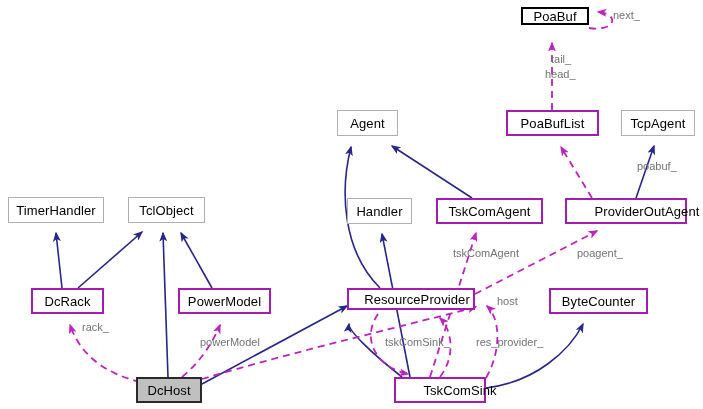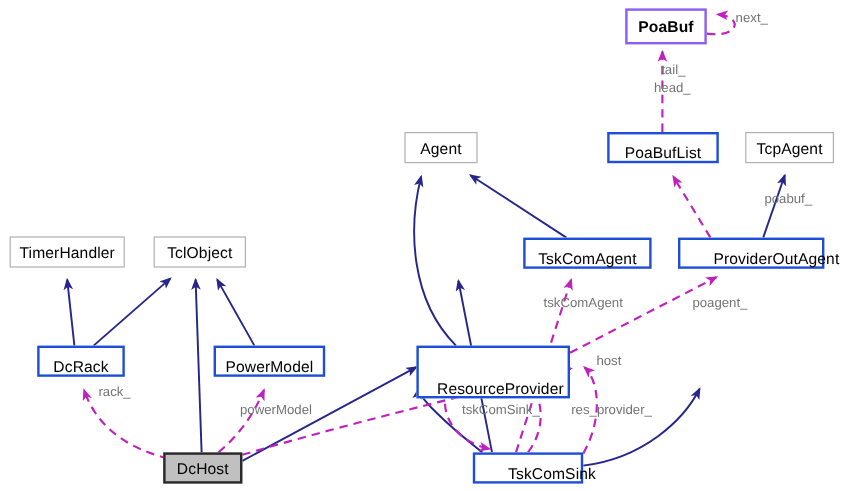--- a/index.html
+++ b/index.html
@@ -32,22 +32,21 @@
     line-height: 1;
     color: #000000;
     background: #ffffff;
     white-space: nowrap;
     letter-spacing: 0.1px;
   }
   .node.base {
     border: 1px solid #b0b0b0;
   }
   .node.derived {
-    border: 2px solid #1d4ed8;
-    align-items: flex-end;
+    border: 2px solid #a21caf;
   }
   .node.current {
     border: 2px solid #2a2a2a;
     background: #c0c0c0;
   }
   .edge-label {
     position: absolute;
     font-size: 11px;
     color: #737373;
     background: transparent;
@@ -92,52 +91,58 @@
       <path d="M430,377 L476,233"></path>
       <path d="M202,379 C300,350 420,322 476,307"></path>
       <path d="M486,378 C502,350 500,318 487,306"></path>
       <path d="M140,382 C112,375 82,360 70,325"></path>
       <path d="M182,377 C200,362 212,344 220,325"></path>
       <path d="M378,314 C360,340 378,368 408,374"></path>
       <path d="M440,377 C456,356 452,330 440,318"></path>
     </g>
   </svg>
 
-  <div class="node base" style="left:521px; top:7px;   width:68px;  height:30px; border:2px solid #8b5cf6;font-weight:bold;">
+  <div class="node base" style="left:521px; top:7px;   width:68px;  height:18px; border:2px solid #000000;">
       <span>PoaBuf</span>
     </div>
   <div class="node base" style="left:337px; top:110px; width:61px;  height:26px;">
       <span>Agent</span>
     </div>
   <div class="node derived" style="left:506px; top:110px; width:93px;  height:26px;">
       <span>PoaBufList</span>
     </div>
   <div class="node base" style="left:621px; top:110px; width:74px;  height:26px;">
       <span>TcpAgent</span>
     </div>
   <div class="node base" style="left:8px;   top:197px; width:96px;  height:26px;">
       <span>TimerHandler</span>
     </div>
   <div class="node base" style="left:128px; top:197px; width:77px;  height:26px;">
       <span>TclObject</span>
     </div>
+  <div class="node base" style="left:347px; top:198px; width:65px;  height:26px;">
+      <span>Handler</span>
+    </div>
   <div class="node derived" style="left:436px; top:198px; width:107px; height:26px;">
       <span>TskComAgent</span>
     </div>
   <div class="node derived" style="left:565px; top:198px; width:122px; height:26px;padding-left:42px;">
       <span>ProviderOutAgent</span>
     </div>
   <div class="node derived" style="left:31px;  top:288px; width:73px;  height:26px;">
       <span>DcRack</span>
     </div>
   <div class="node derived" style="left:178px; top:288px; width:93px;  height:26px;">
       <span>PowerModel</span>
     </div>
-  <div class="node derived" style="left:347px; top:288px; width:128px; height:44px;padding-left:12px;">
+  <div class="node derived" style="left:347px; top:288px; width:128px; height:22px;padding-left:12px;">
       <span>ResourceProvider</span>
+    </div>
+  <div class="node derived" style="left:549px; top:288px; width:99px;  height:26px;">
+      <span>ByteCounter</span>
     </div>
   <div class="node current" style="left:136px; top:377px; width:66px;  height:26px;">
       <span>DcHost</span>
     </div>
   <div class="node derived" style="left:394px; top:377px; width:92px;  height:26px;padding-left:40px;">
       <span>TskComSink</span>
     </div>
 
   <div class="edge-label" style="left:613px; top:10px;"><span>next_</span></div>
   <div class="edge-label" style="left:551px; top:54px;"><span>tail_</span></div>

